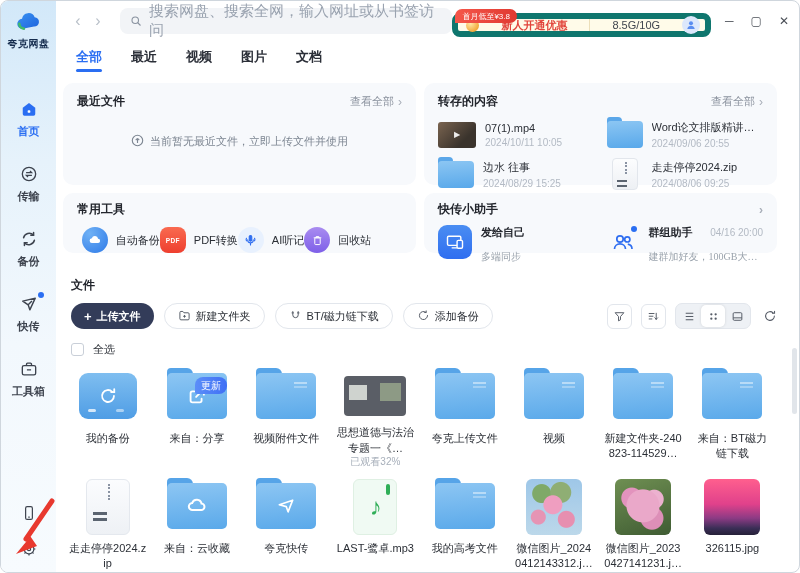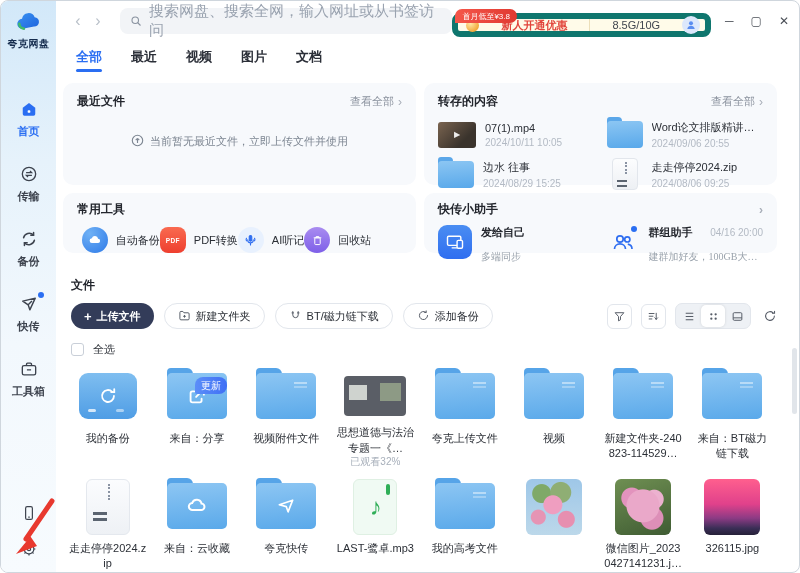--- a/index.html
+++ b/index.html
@@ -632,20 +632,21 @@
                 <span class="lines"></span>
               </span>
             </span>
           <span class="tile-name">我的高考文件</span>
         </div>
 
         <div class="tile">
           <span class="tile-ic">
               <span class="ph ph1"></span>
             </span>
+          <span class="tile-name">微信图片_20240412143312.j…</span>
         </div>
 
         <div class="tile">
           <span class="tile-ic">
               <span class="ph ph2"></span>
             </span>
           <span class="tile-name">微信图片_20230427141231.j…</span>
         </div>
 
         <div class="tile">

